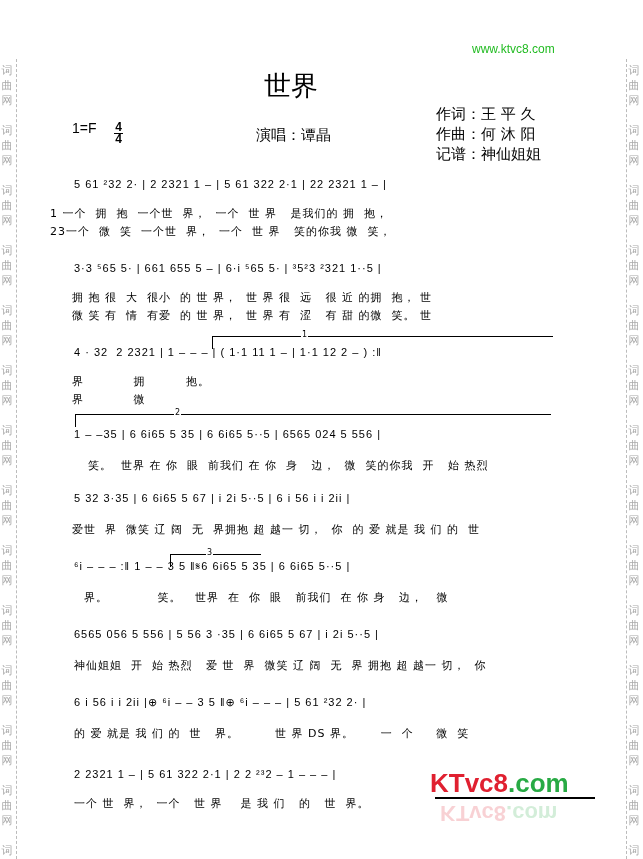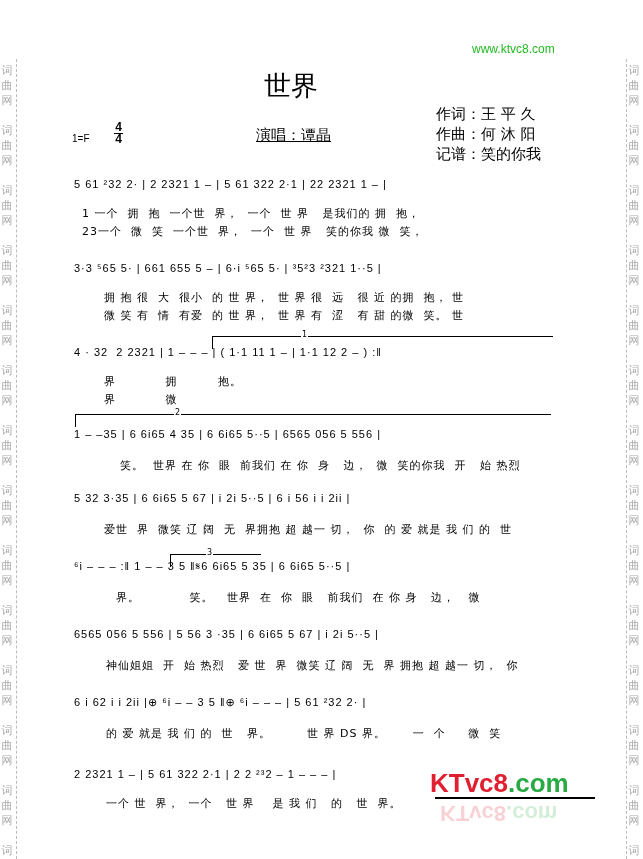--- a/index.html
+++ b/index.html
@@ -4,28 +4,28 @@
 <style>
   html, body { margin:0; padding:0; background:#fff; }
   body { width:643px; height:859px; position:relative; overflow:hidden;
          font-family:"DejaVu Sans", "Liberation Sans", sans-serif; color:#000; }
   .side { position:absolute; top:12px; bottom:0; width:20px;margin-top:47px; }
   .side.left { left:0; border-right:1px dashed #bbb; width:16px; }
   .side.right { right:0; border-left:1px dashed #bbb; width:16px; }
   .side .wm { position:absolute; left:1px; font-size:11px; line-height:15px; color:#aaa; width:12px; text-align:center; }
   .site { position:absolute; left:472px; top:42px; font-size:12px; color:#22bb22; font-family:"Liberation Sans", sans-serif; }
   .title { position:absolute; left:264px; top:68px; font-size:27px; }
-  .key { position:absolute; left:72px; top:133px; font-size:10px; font-family:"Liberation Sans", sans-serif; }
+  .key { position:absolute; left:72px; top:120px; font-size:14px; font-family:"Liberation Sans", sans-serif; }
   .frac { position:absolute; left:114px; top:122px; font-size:12px; line-height:11px; text-align:center; font-weight:bold; font-family:"Liberation Sans", sans-serif; }
   .frac .line { border-top:1px solid #000; width:9px; margin:0 auto; }
-  .singer { position:absolute; left:256px; top:126px; font-size:15px;text-decoration:underline; }
+  .singer { position:absolute; left:256px; top:126px; font-size:15px; }
   .credits { position:absolute; left:436px; top:104px; font-size:15px; line-height:20px; }
   .line-row { position:absolute; left:60px; width:520px; }
   .notes { position:absolute; font-family:"Liberation Sans", sans-serif; font-size:11px; letter-spacing:1px; white-space:pre; top:0; }
-  .lyric { position:absolute; font-size:11px; white-space:pre; letter-spacing:1px;margin-left:32px; }
+  .lyric { position:absolute; font-size:11px; white-space:pre; letter-spacing:1px; }
   .volta { position:absolute; border-top:1px solid #000; height:12px; border-left:1px solid #000; font-size:8px; }
   .volta span { position:absolute; top:-7px; background:#fff; padding:0 1px; }
   .logo { position:absolute; left:430px; top:768px; font-size:26px; font-weight:bold; font-family:"Liberation Sans", sans-serif; }
   .logo .r { color:#e02030; } .logo .g { color:#28aa44; }
   .logo-line { position:absolute; left:435px; top:797px; width:160px; border-top:2px solid #000; }
   .reflect { position:absolute; left:440px; top:800px; font-size:22px; font-weight:bold; opacity:0.2; transform:scaleY(-1); font-family:"Liberation Sans", sans-serif; }
 </style>
 </head>
 <body>
 
@@ -69,21 +69,21 @@
 <div class="key">1=F</div>
 <div class="frac">
   <div>4</div>
   <div class="line"></div>
   <div>4</div>
 </div>
 <div class="singer">演唱：谭晶</div>
 <div class="credits">
   <div>作词：王 平 久</div>
   <div>作曲：何 沐 阳</div>
-  <div>记谱：笑的你我</div>
+  <div>记谱：神仙姐姐</div>
 </div>
 
 <div class="line-row" style="top:178px">
   <div class="notes" style="left:14px">5 61 ²32 2· | 2 2321 1 – | 5 61 322 2·1 | 22 2321 1 – |</div>
   <div class="lyric" style="left:-10px;top:28px">1 一个  拥  抱  一个世  界，  一个  世 界   是我们的 拥  抱，</div>
   <div class="lyric" style="left:-10px;top:46px">23一个  微  笑  一个世  界，  一个  世 界   笑的你我 微  笑，</div>
 </div>
 
 <div class="line-row" style="top:262px">
   <div class="notes" style="left:14px">3·3 ⁵65 5· | 661 655 5 – | 6·i ⁵65 5· | ³5²3 ²321 1··5 |</div>
@@ -97,21 +97,21 @@
 <div class="line-row" style="top:346px">
   <div class="notes" style="left:14px">4 · 32  2 2321 | 1 – – – | ( 1·1 11 1 – | 1·1 12 2 – ) :‖</div>
   <div class="lyric" style="left:12px;top:28px">界           拥         抱。</div>
   <div class="lyric" style="left:12px;top:46px">界           微</div>
 </div>
 
 <div class="volta" style="left:75px;top:414px;width:475px">
     <span style="left:98px">2</span>
   </div>
 <div class="line-row" style="top:428px">
-  <div class="notes" style="left:14px">1 – –35 | 6 6i65 4 35 | 6 6i65 5··5 | 6565 056 5 556 |</div>
+  <div class="notes" style="left:14px">1 – –35 | 6 6i65 5 35 | 6 6i65 5··5 | 6565 024 5 556 |</div>
   <div class="lyric" style="left:28px;top:30px">笑。  世界 在 你  眼  前我们 在 你  身   边，  微  笑的你我  开   始 热烈</div>
 </div>
 
 <div class="line-row" style="top:492px">
   <div class="notes" style="left:14px">5 32 3·35 | 6 6i65 5 67 | i 2i 5··5 | 6 i 56 i i 2ii |</div>
   <div class="lyric" style="left:12px;top:30px">爱世  界  微笑 辽 阔  无  界拥抱 超 越一 切，  你  的 爱 就是 我 们 的  世</div>
 </div>
 
 <div class="volta" style="left:170px;top:554px;width:90px">
     <span style="left:35px">3</span>
@@ -120,21 +120,21 @@
   <div class="notes" style="left:14px">⁶i – – – :‖ 1 – – 3 5 ‖𝄋6 6i65 5 35 | 6 6i65 5··5 |</div>
   <div class="lyric" style="left:24px;top:30px">界。           笑。   世界  在  你  眼   前我们  在 你 身   边，   微</div>
 </div>
 
 <div class="line-row" style="top:628px">
   <div class="notes" style="left:14px">6565 056 5 556 | 5 56 3 ·35 | 6 6i65 5 67 | i 2i 5··5 |</div>
   <div class="lyric" style="left:14px;top:30px">神仙姐姐  开  始 热烈   爱 世  界  微笑 辽 阔  无  界 拥抱 超 越一 切，  你</div>
 </div>
 
 <div class="line-row" style="top:696px">
-  <div class="notes" style="left:14px">6 i 62 i i 2ii |⊕ ⁶i – – 3 5 ‖⊕ ⁶i – – – | 5 61 ²32 2· |</div>
+  <div class="notes" style="left:14px">6 i 56 i i 2ii |⊕ ⁶i – – 3 5 ‖⊕ ⁶i – – – | 5 61 ²32 2· |</div>
   <div class="lyric" style="left:14px;top:30px">的 爱 就是 我 们 的  世   界。        世 界 DS 界。      一  个     微  笑</div>
 </div>
 
 <div class="line-row" style="top:768px">
   <div class="notes" style="left:14px">2 2321 1 – | 5 61 322 2·1 | 2 2 ²³2 – 1 – – – |</div>
   <div class="lyric" style="left:14px;top:28px">一个 世  界，  一个   世 界    是 我 们   的   世  界。</div>
 </div>
 
 <div class="logo">
   <span class="r">KTvc8</span><span class="g">.com</span>

